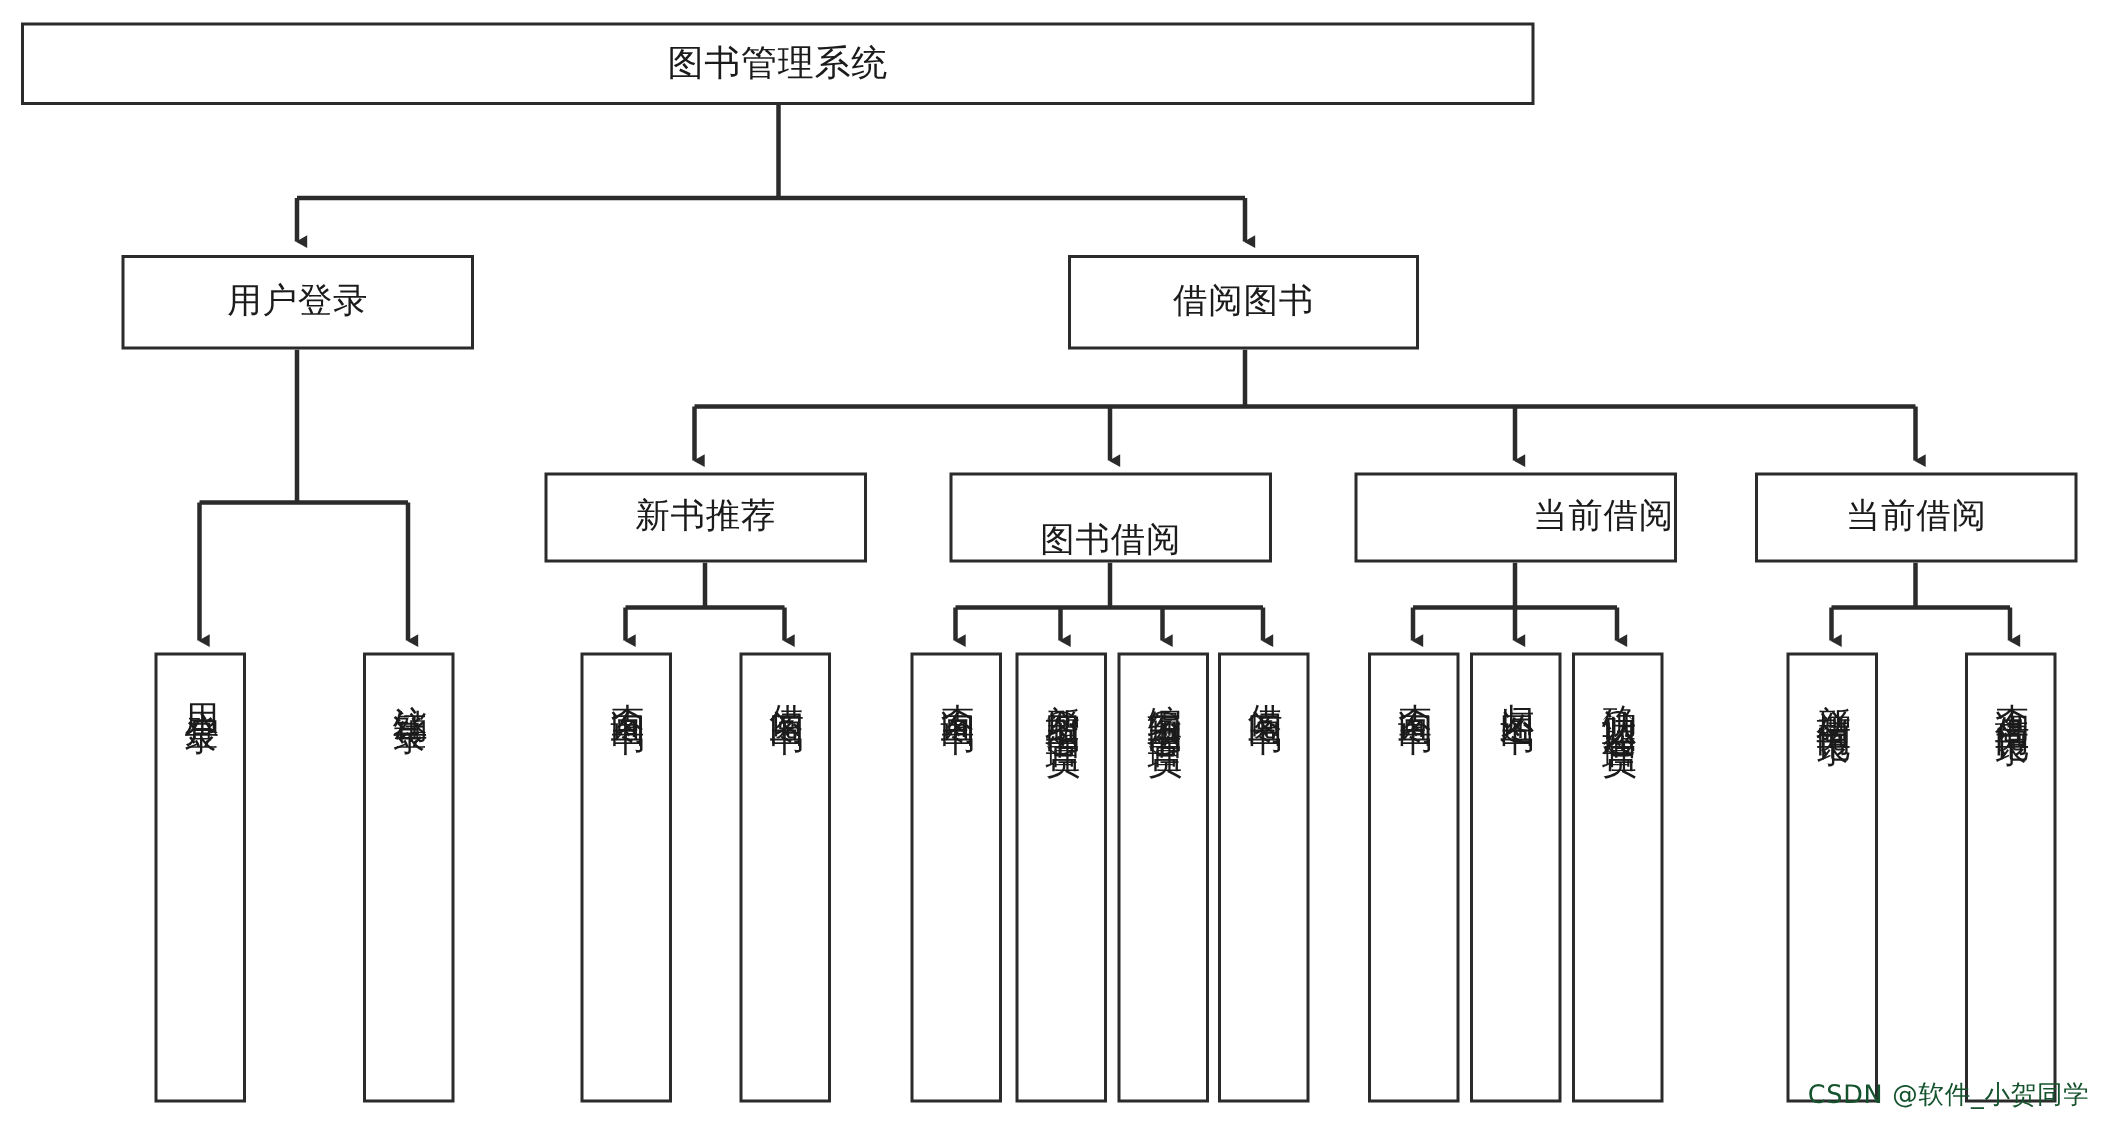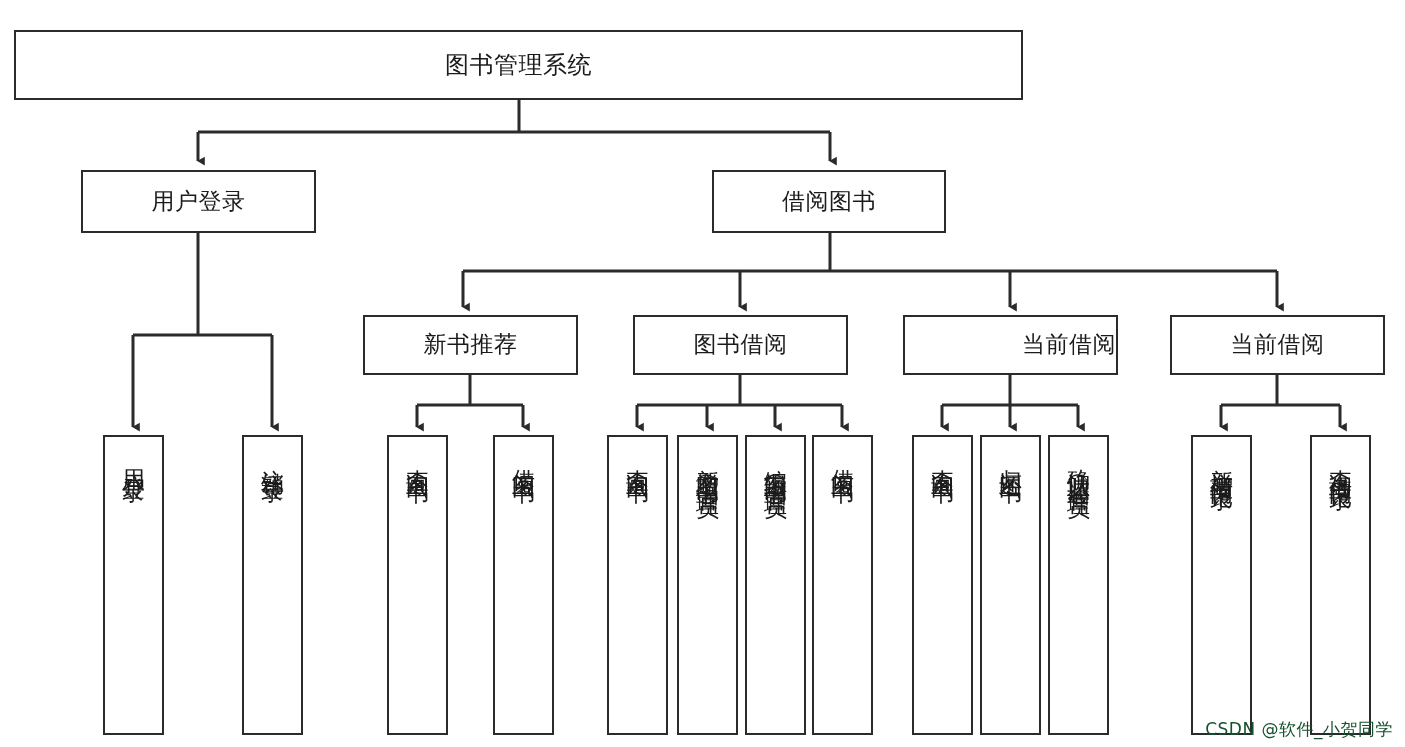--- a/index.html
+++ b/index.html
@@ -142,35 +142,35 @@
     <g stroke="#2b2b2b" stroke-width="3" fill="none">
       <path d="M1277,375 L1277,405"></path>
       <path d="M1221,405 L1340,405"></path>
     </g>
     <g stroke="#2b2b2b" stroke-width="3" fill="none" marker-end="url(#arrow)">
       <path d="M1221,405 L1221,427"></path>
       <path d="M1340,405 L1340,427"></path>
     </g>
   </svg>
 
-  <div class="node root horiz" style="left:14px; top:30px; width:1009px; height:70px;">
+  <div class="node root horiz" style="left:14px; top:15px; width:1009px; height:55px;">
     <span>图书管理系统</span>
   </div>
 
   <div class="node horiz" style="left:81px; top:170px; width:235px; height:63px;">
     <span>用户登录</span>
   </div>
   <div class="node horiz" style="left:712px; top:170px; width:234px; height:63px;">
     <span>借阅图书</span>
   </div>
 
   <div class="node horiz" style="left:363px; top:315px; width:215px; height:60px;">
     <span>新书推荐</span>
   </div>
-  <div class="node horiz" style="left:633px; top:315px; width:215px; height:60px;">
+  <div class="node horiz" style="left:633px; top:315px; width:215px; height:60px;align-items:flex-end;">
     <span>图书借阅</span>
   </div>
   <div class="node horiz" style="left:903px; top:315px; width:215px; height:60px;justify-content:flex-end;">
     <span>当前借阅</span>
   </div>
   <div class="node horiz" style="left:1170px; top:315px; width:215px; height:60px;">
     <span>当前借阅</span>
   </div>
 
   <div class="node leaf" style="left:103px; top:435px; width:61px; height:300px;">

